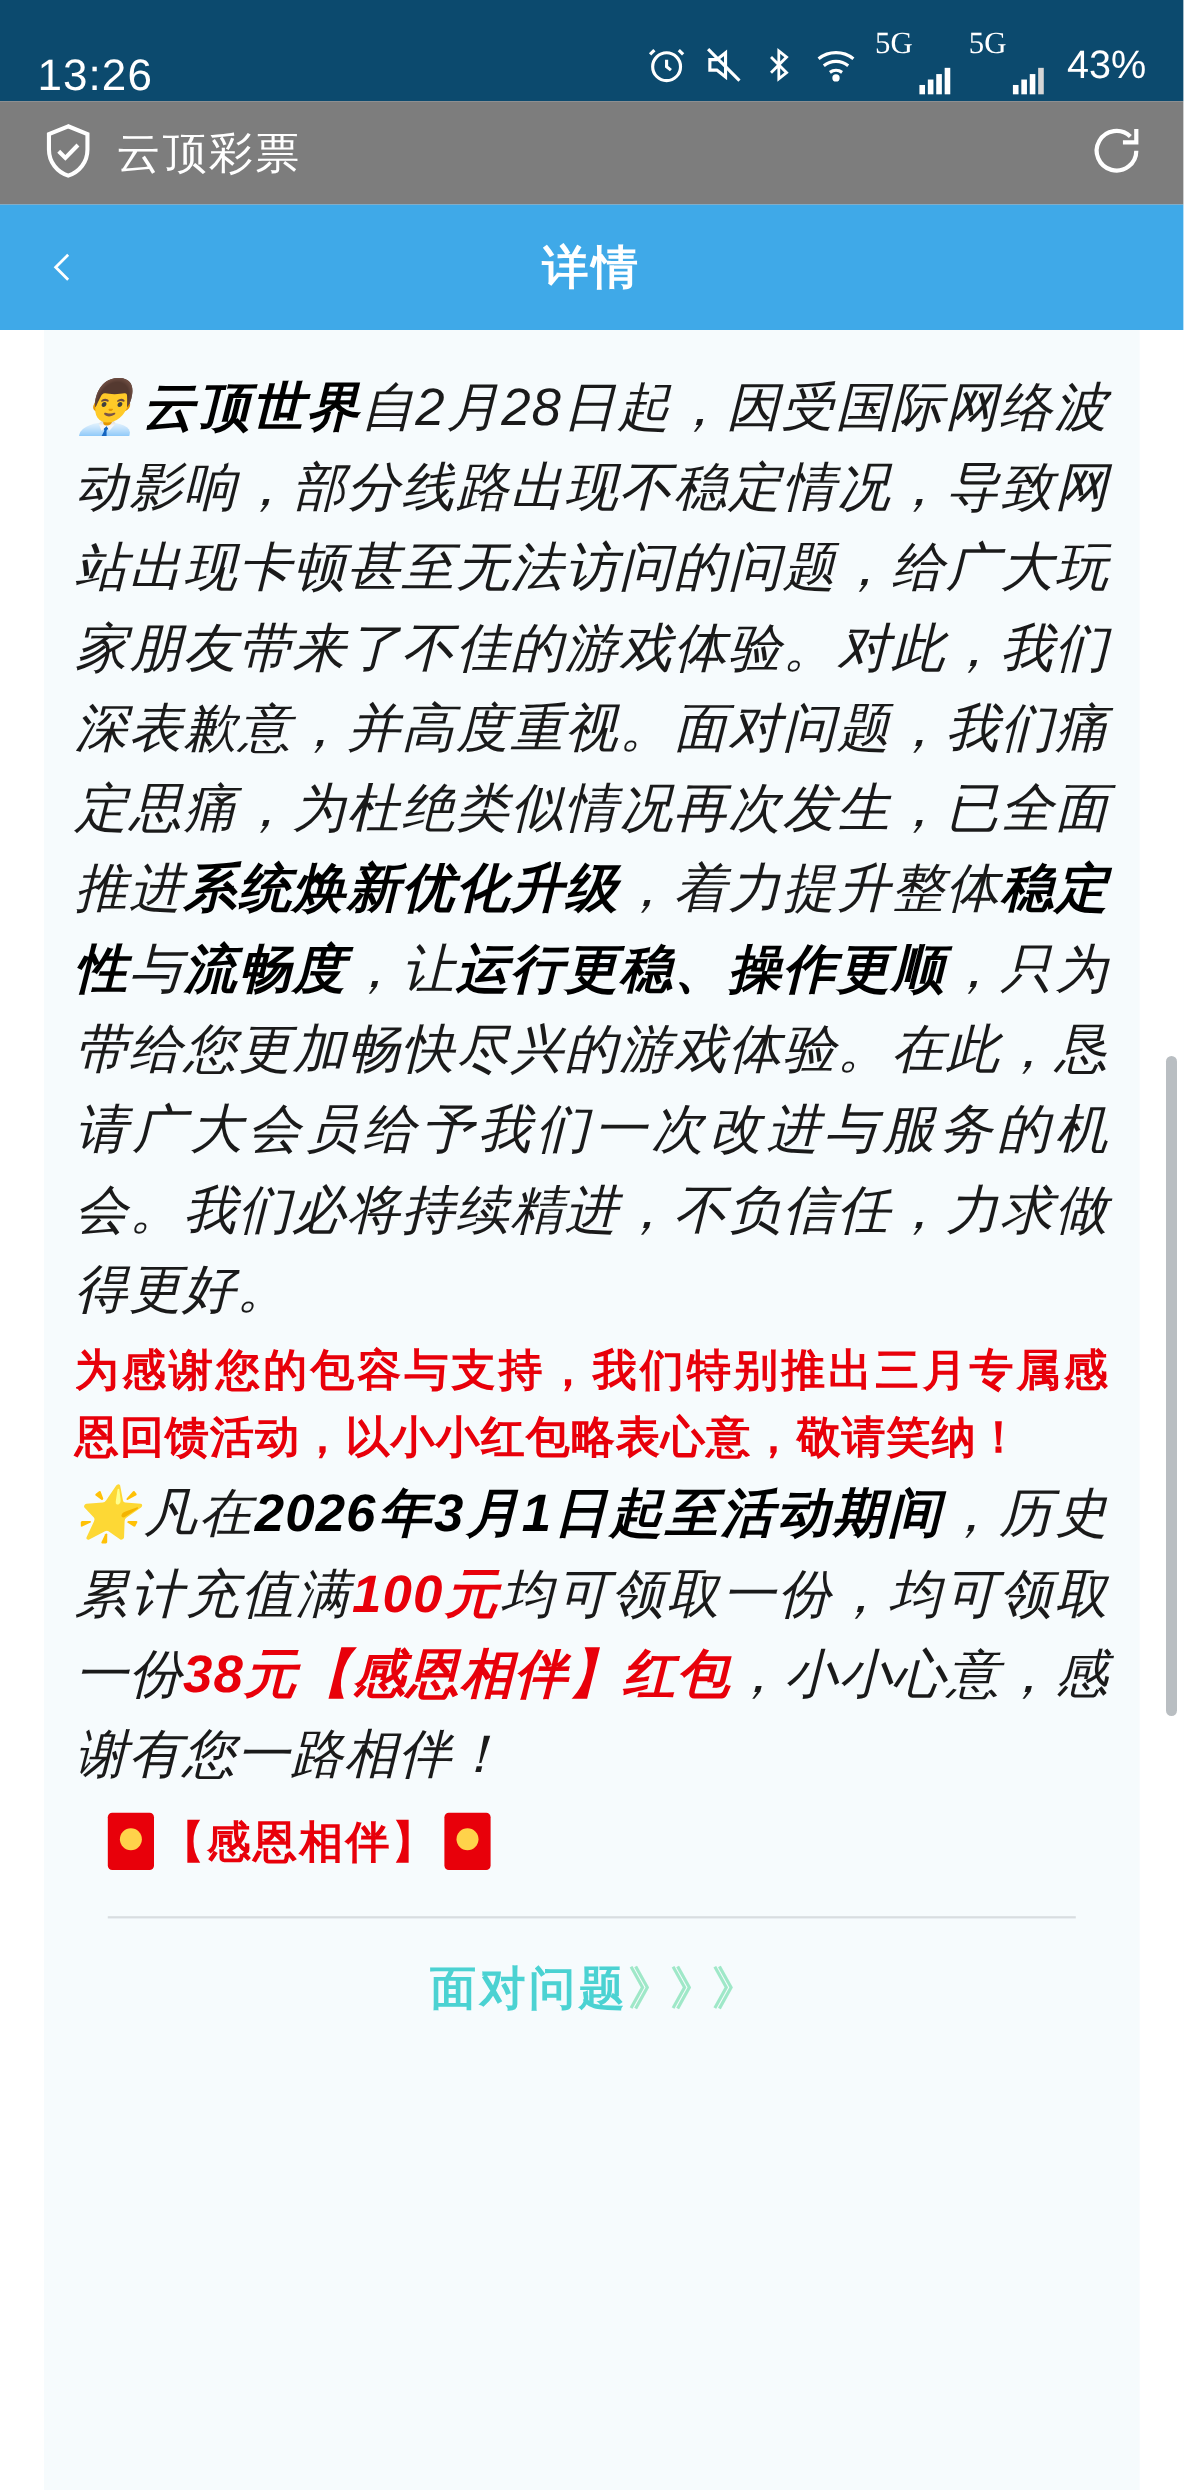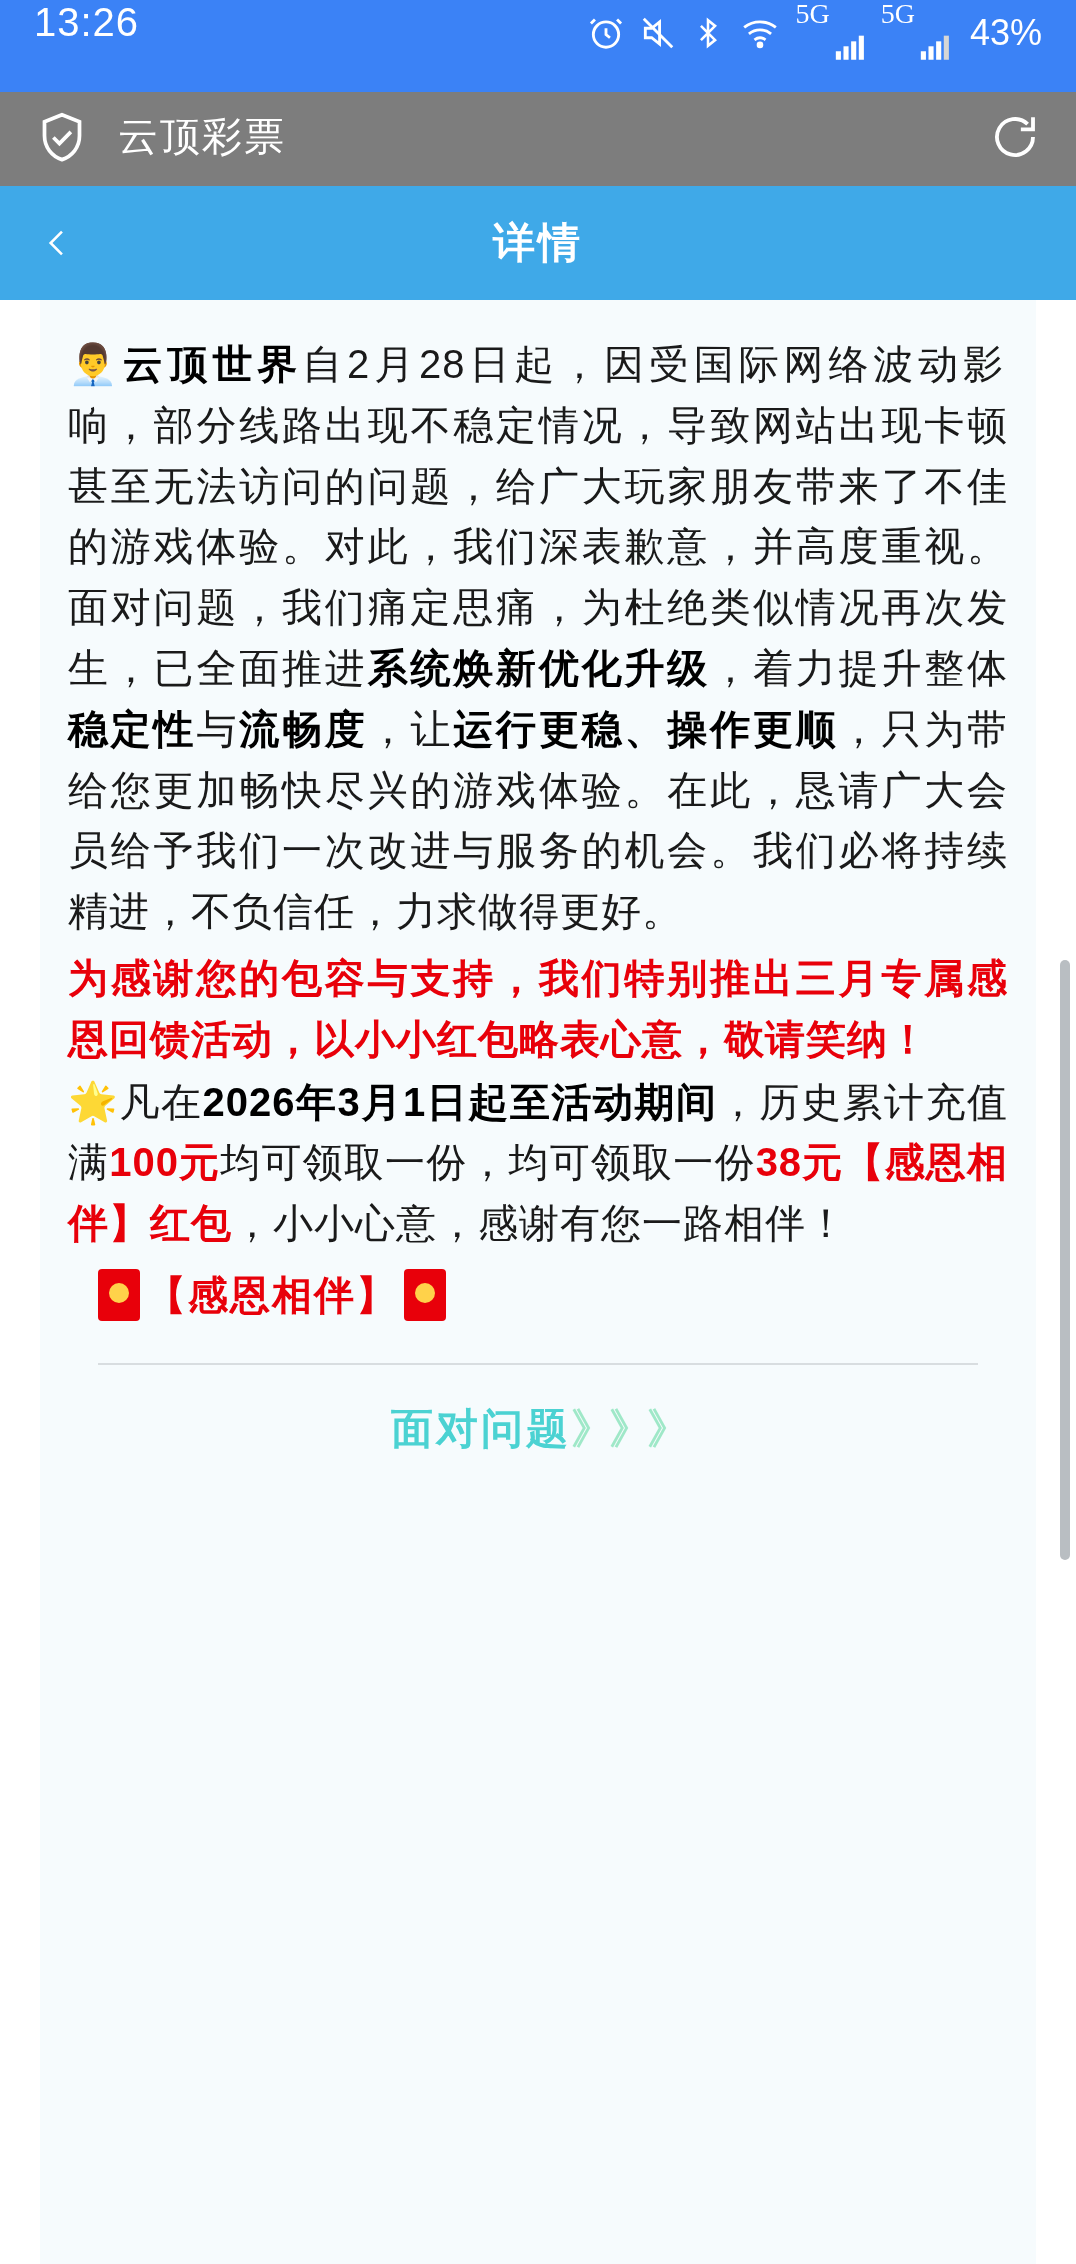--- a/index.html
+++ b/index.html
@@ -11,23 +11,23 @@
     width: 1076px;
     height: 2264px;
     font-family: "Liberation Sans", sans-serif;
     overflow: hidden;
     position: relative;
   }
 
   
   .status-bar {
     height: 92px;
-    background: #3b82f6;
-    display: flex;
-    align-items: flex-start;
+    background: #0c4a6e;
+    display: flex;
+    align-items: flex-end;
     justify-content: space-between;
     padding: 0 34px;
     box-sizing: border-box;
     color: #ffffff;
   }
   .status-time {
     font-size: 40px;
     letter-spacing: 1px;
   }
   .status-icons {
@@ -58,22 +58,22 @@
     background: #7d7d7d;
     display: flex;
     align-items: center;
     padding: 0 34px;
     box-sizing: border-box;
     color: #ffffff;
     justify-content: space-between;
   }
   .app-bar-left {
     display: flex;
-    align-items: flex-start;
-    gap: 28px;
+    align-items: center;
+    gap: 16px;
   }
   .app-title {
     font-size: 40px;
     letter-spacing: 2px;
   }
 
   
   .page-header {
     height: 114px;
     background: #3fa9e8;
@@ -111,27 +111,28 @@
     position: absolute;
     left: 40px;
     right: 40px;
     top: 0;
     bottom: 0;
     background: #f6fbfd;
     padding: 34px 28px 0 28px;
     box-sizing: border-box;
   }
   .para {
-    font-size: 40px;
+    font-size: 48px;
     line-height: 1.52;
     color: #1a1a1a;
     letter-spacing: 1px;
     text-align: justify;
     margin: 0 0 2px 0;
     font-family: "Liberation Sans", "DejaVu Sans", sans-serif;
+    font-style: italic;
   }
   .b { font-weight: bold; color: #000; }
   .red-normal { color: #e8000a; font-weight: bold; }
   .emoji { font-family: "DejaVu Sans", sans-serif; }
 
   .para-red {
     font-size: 40px;
     line-height: 1.52;
     color: #e8000a;
     font-weight: bold;

